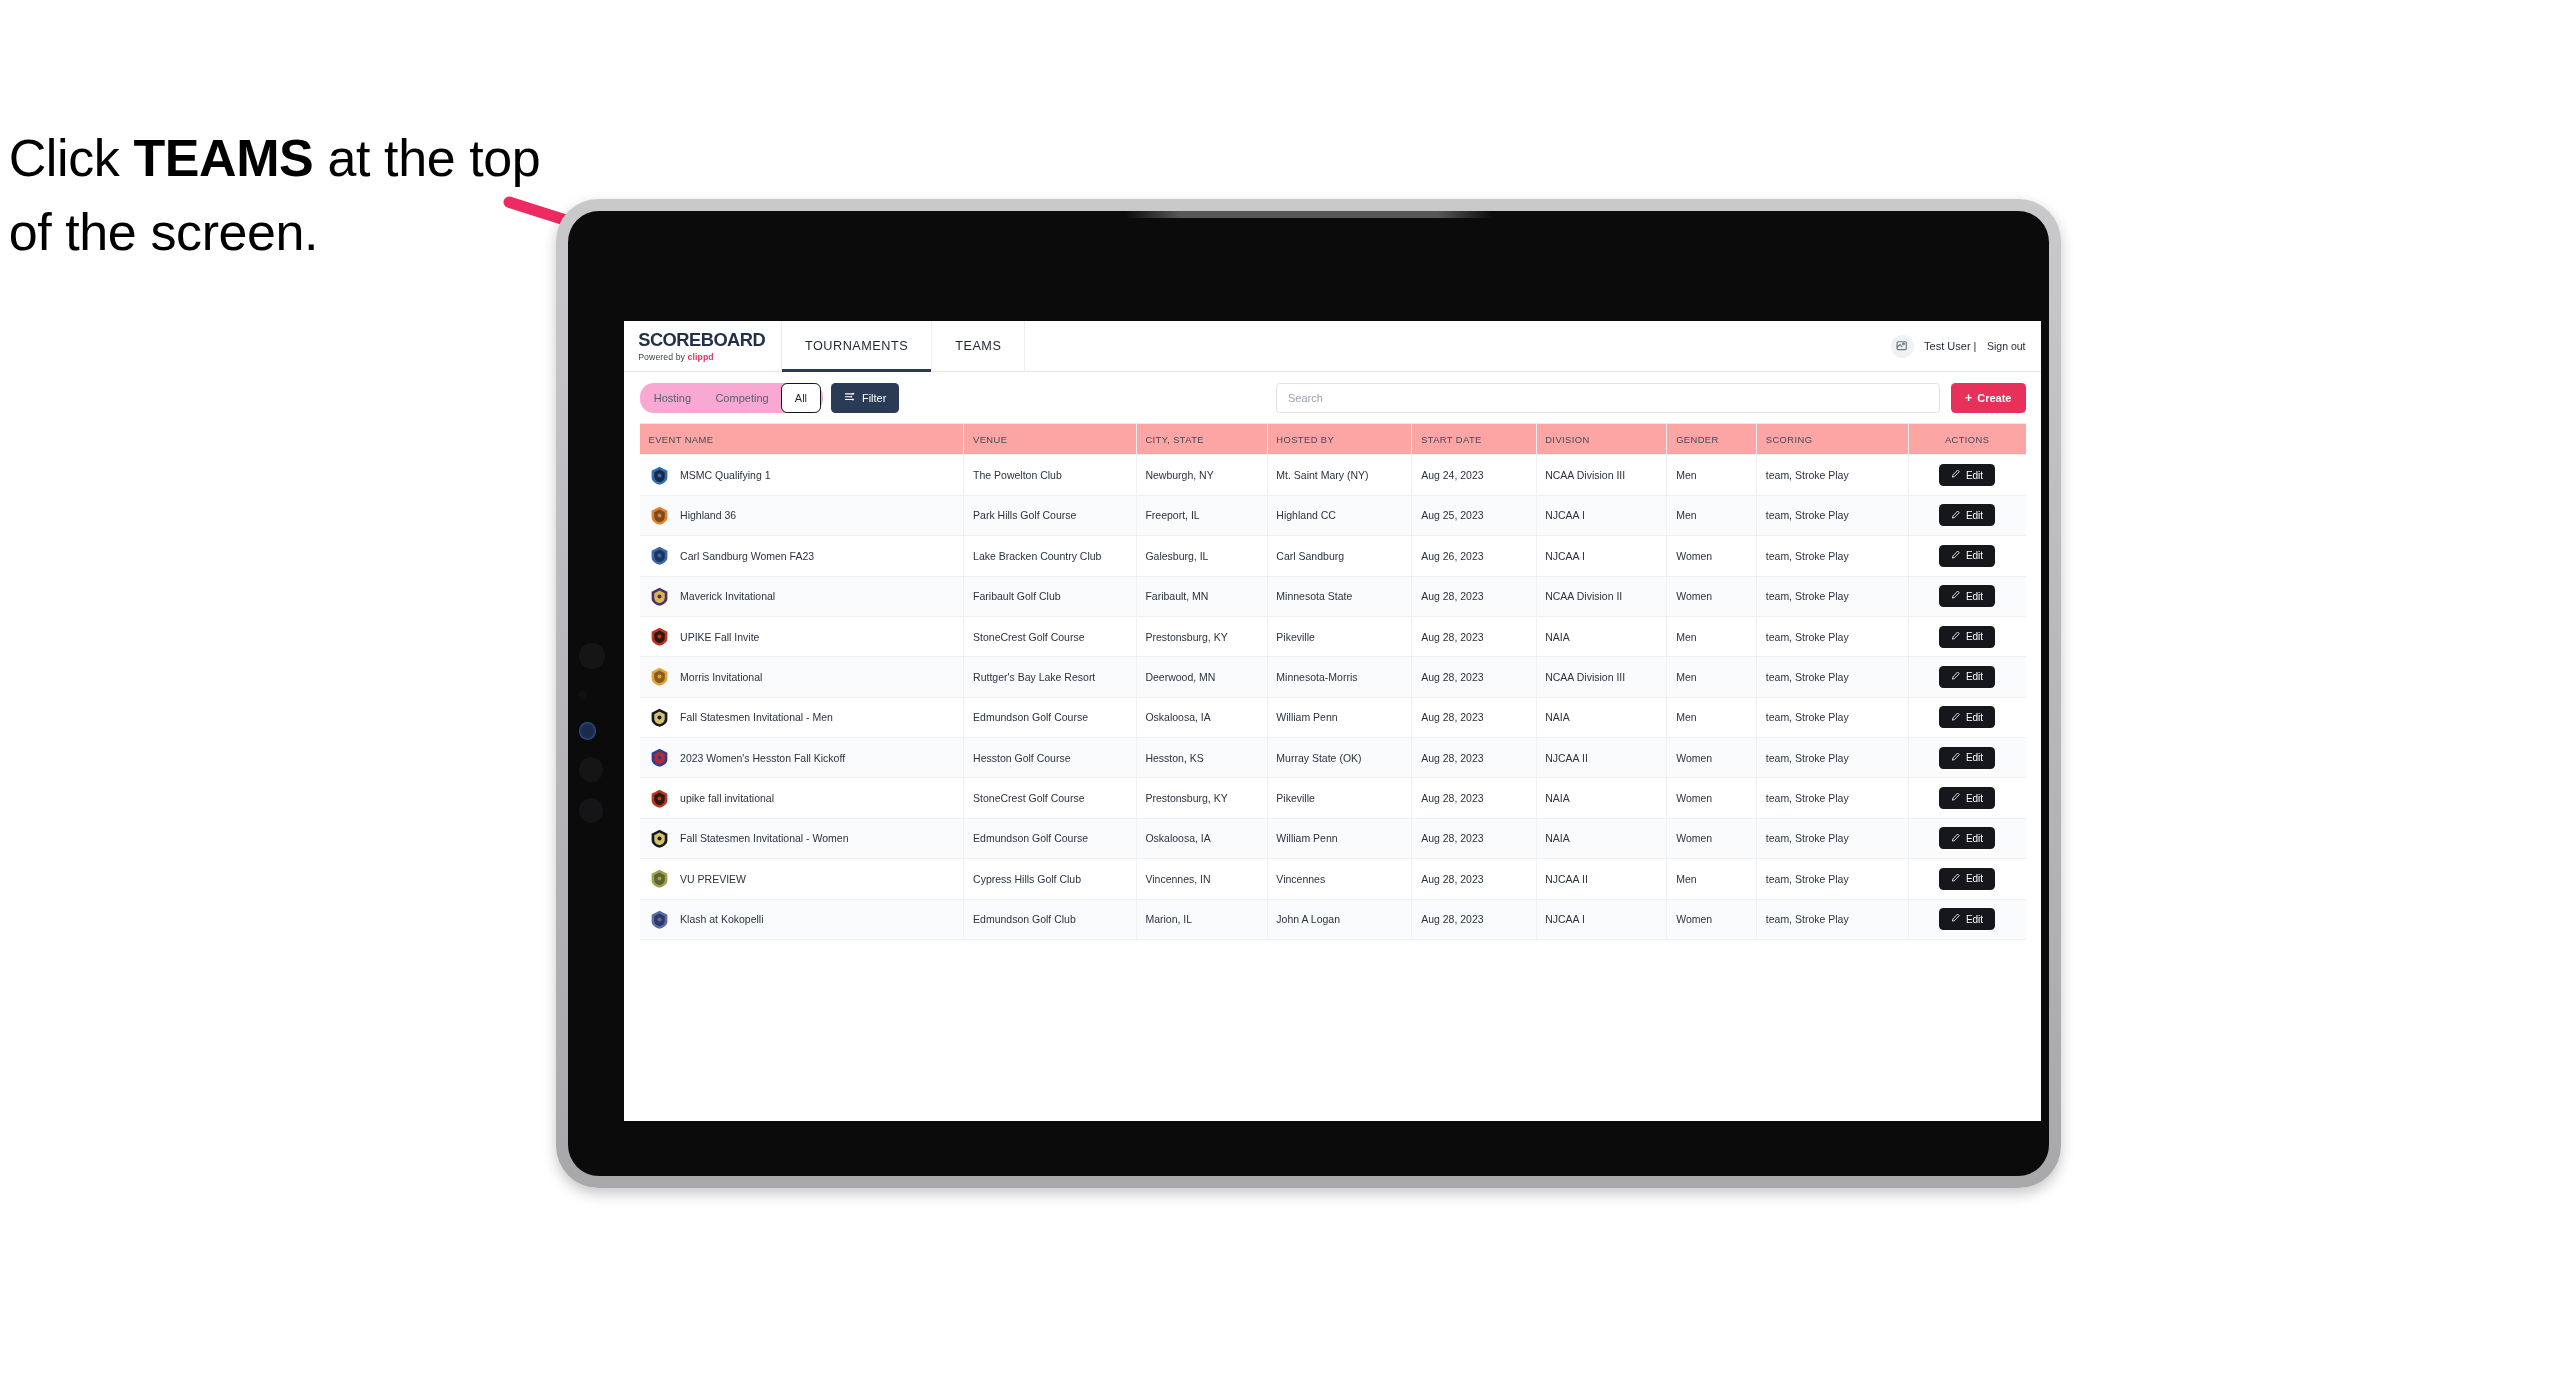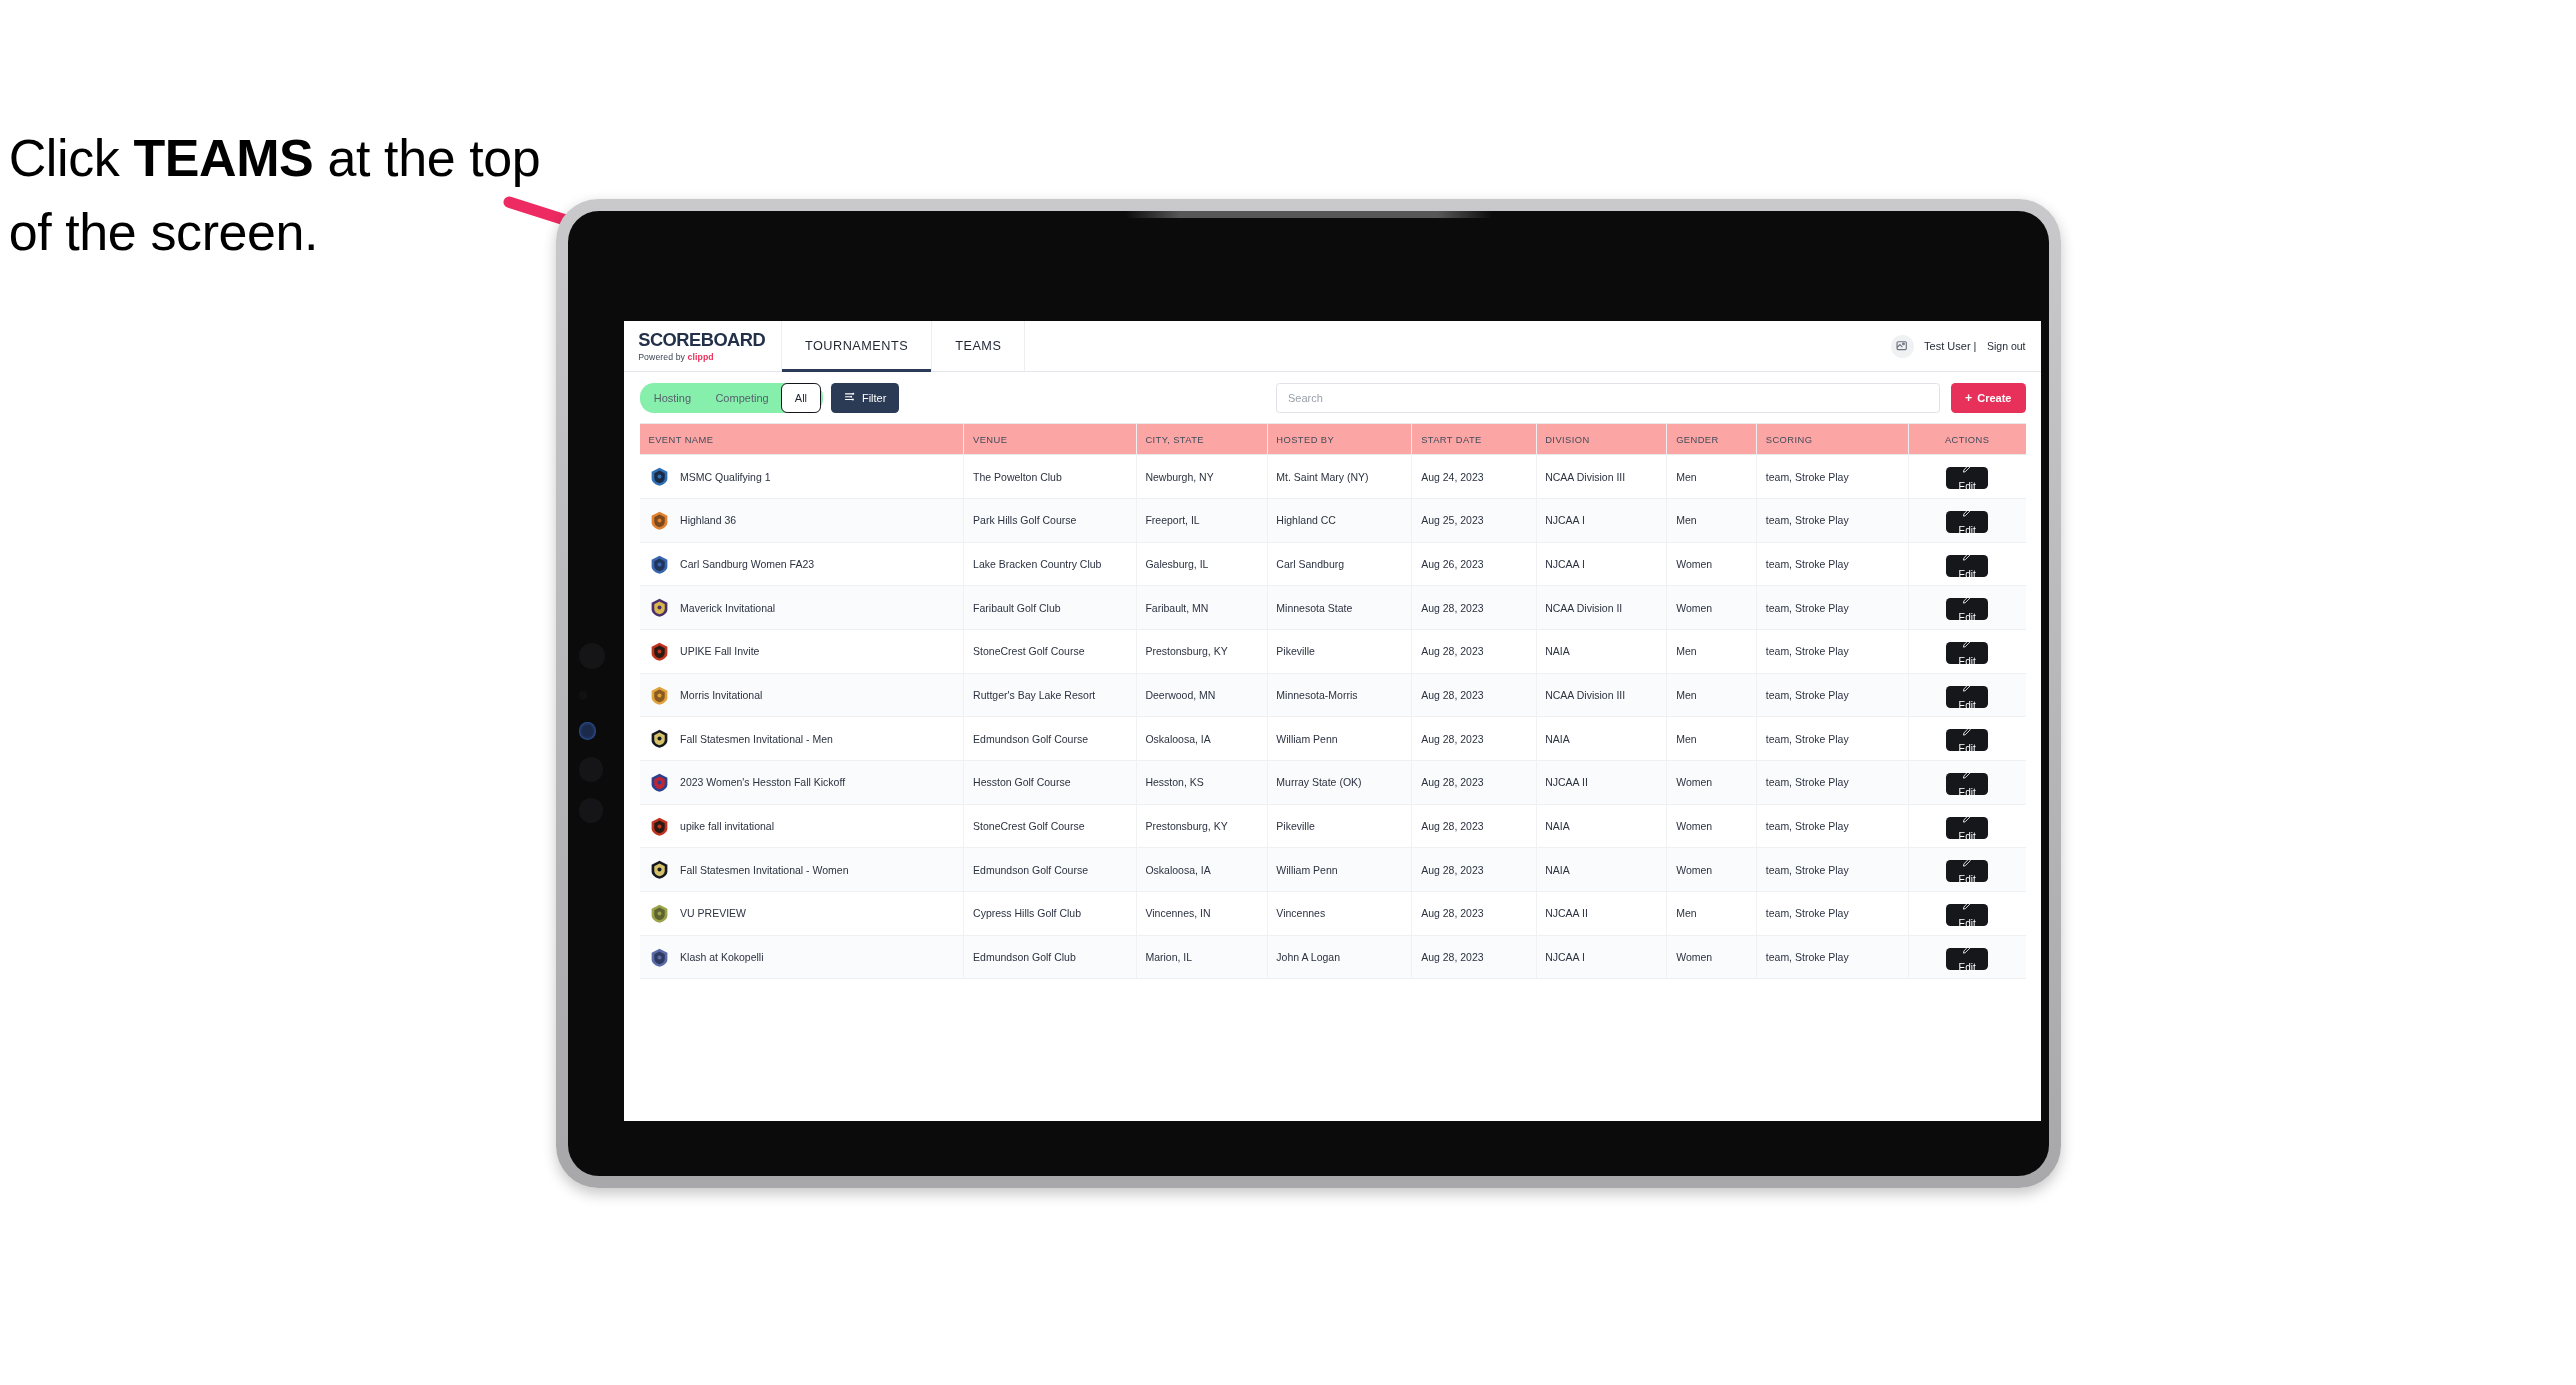--- a/index.html
+++ b/index.html
@@ -124,21 +124,21 @@
 
   
   .toolbar {
     display: flex; align-items: center;
     padding: 10.5px 15.7px 10.5px 15.7px;
     background: #fff;
     gap: 8.7px;
   }
   .segmented {
     display: flex; align-items: center;
-    background: #86efac;
+    background: #f9a8d4;
     border-radius: 14px;
     height: 30px;
     padding: 0 1.7px;
   }
   .seg {
     font-size: 11px; color: #58606d;
     padding: 0 12.2px; height: 30px;
     display: flex; align-items: center; cursor: pointer;
   }
   .seg.active {
@@ -222,21 +222,20 @@
     border-radius: 2.6px;
     display: block;
   }
   .edit-btn {
     display: inline-flex; align-items: center; justify-content: center; gap: 5.2px;
     background: #15171b; color: #fff;
     font-size: 10px;
     height: 22px; padding: 0 12.2px;
     border-radius: 4.4px; border: none; cursor: pointer;
     font-family: "Liberation Sans", sans-serif;
-    flex-direction: column;
   }
   .edit-btn svg { width: 9.6px; height: 9.6px; }
 </style>
 </head>
 <body>
 
 <div class="stage">
 
   <div class="instruction">
     <span>Click </span><span class="strong">TEAMS</span><span> at the top of the screen.</span>

